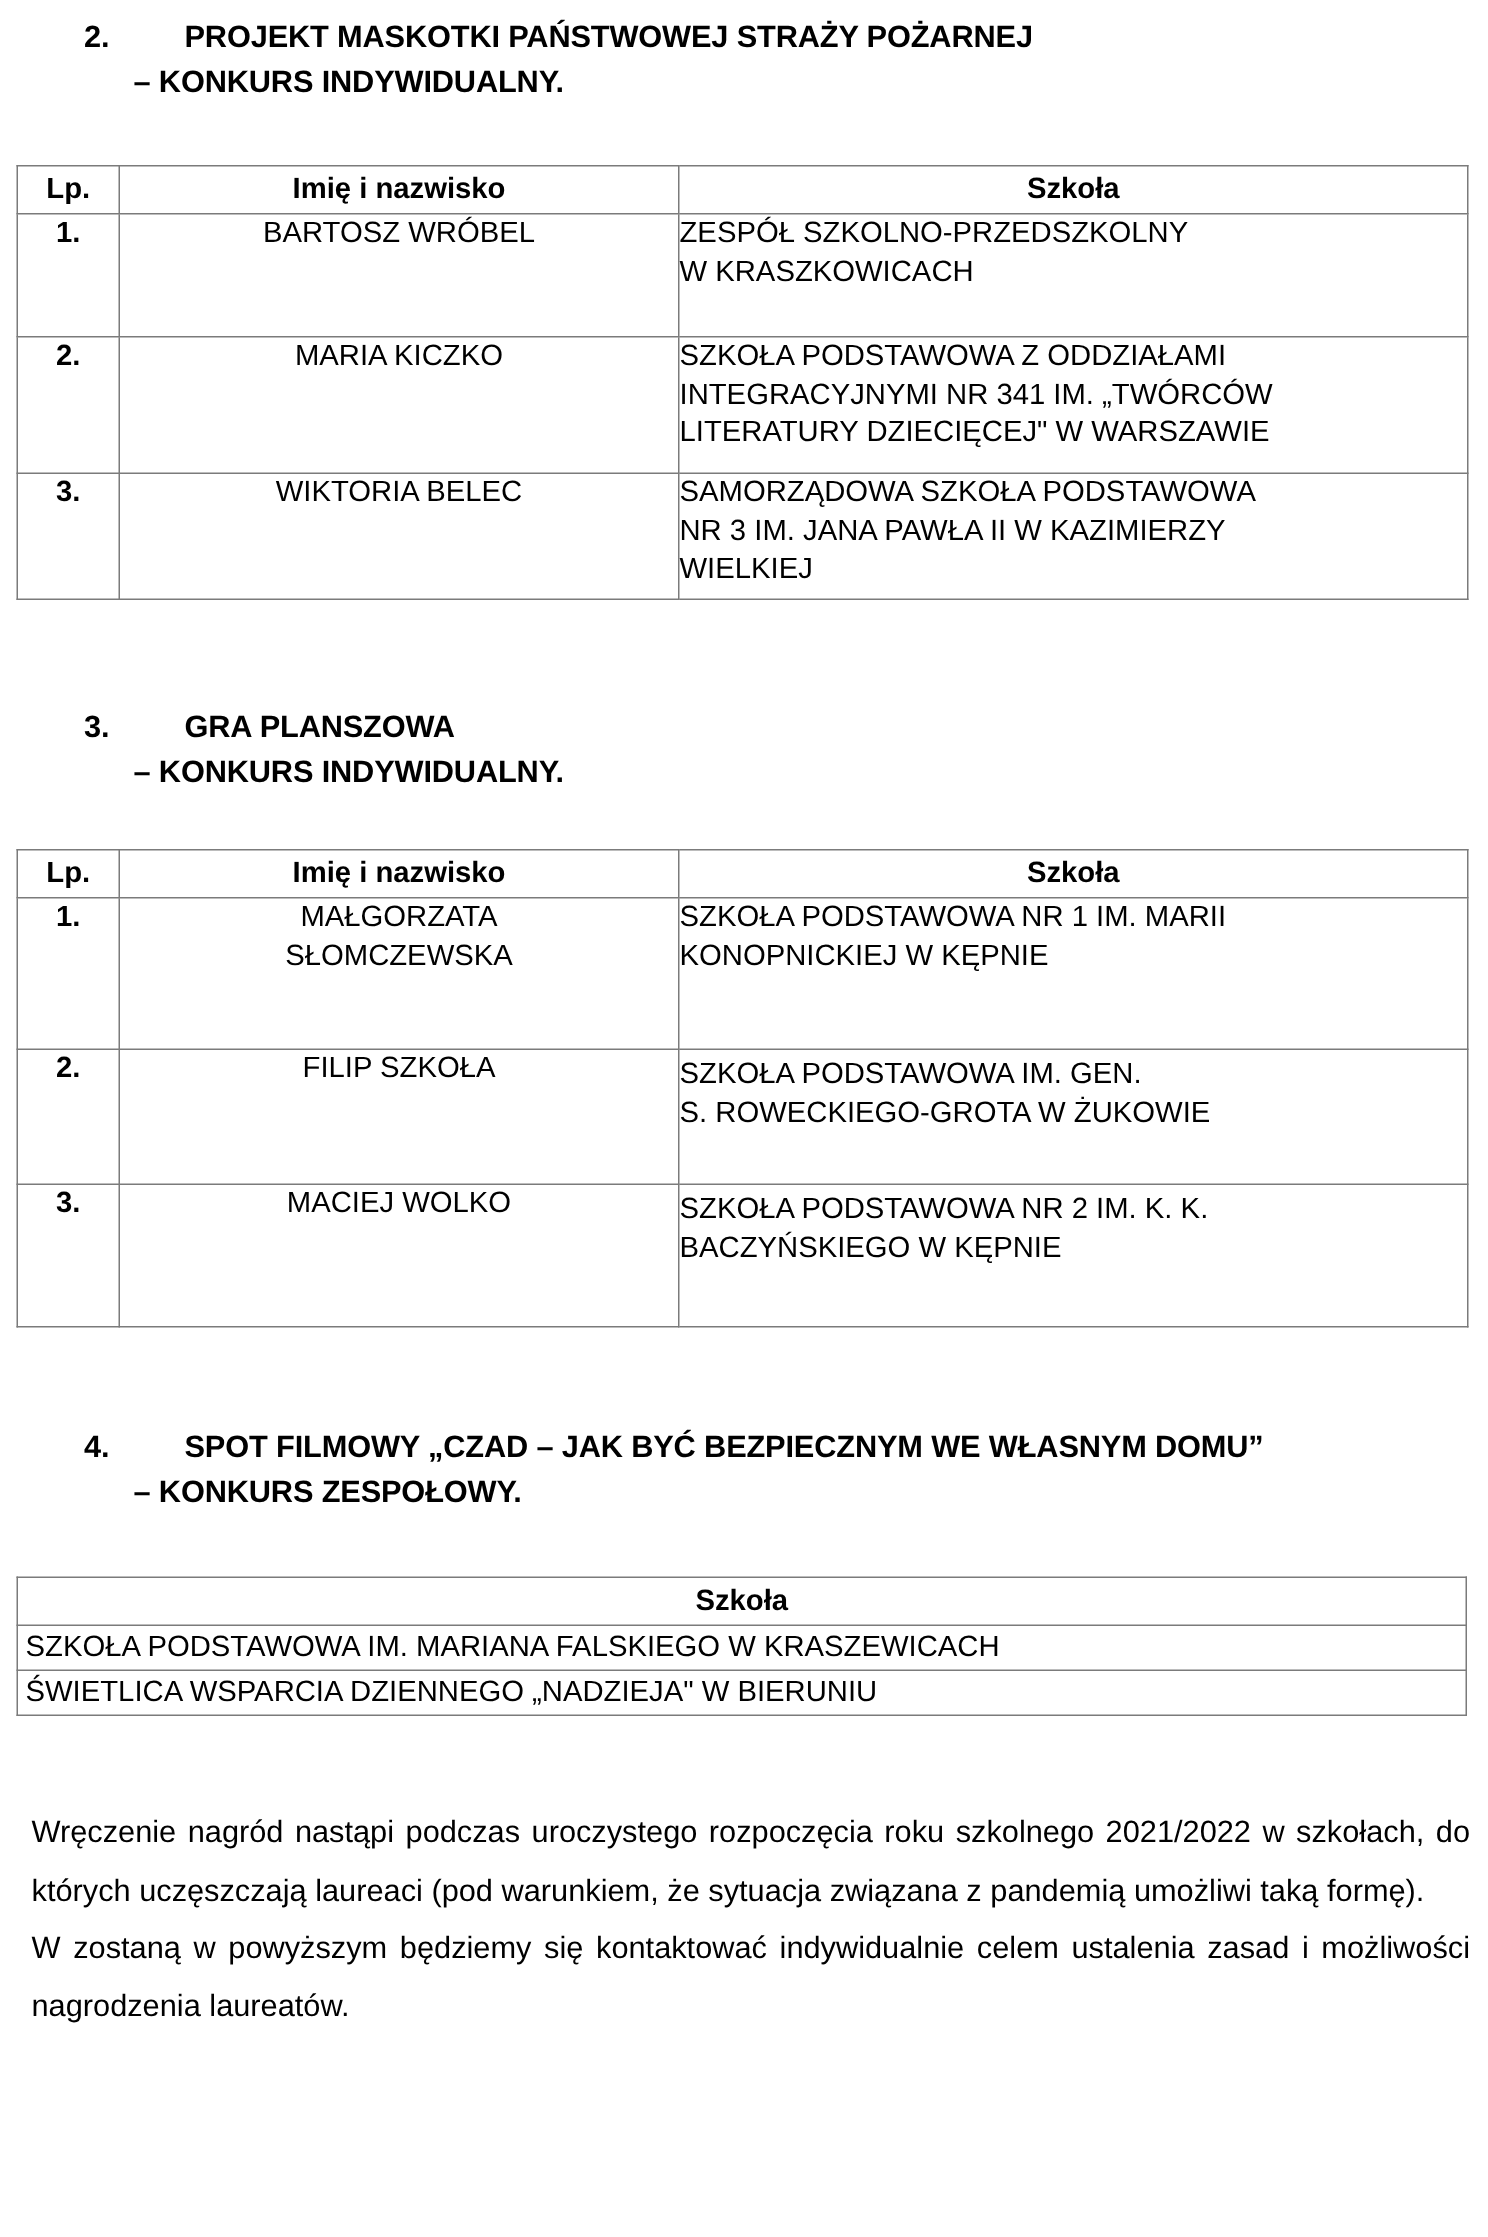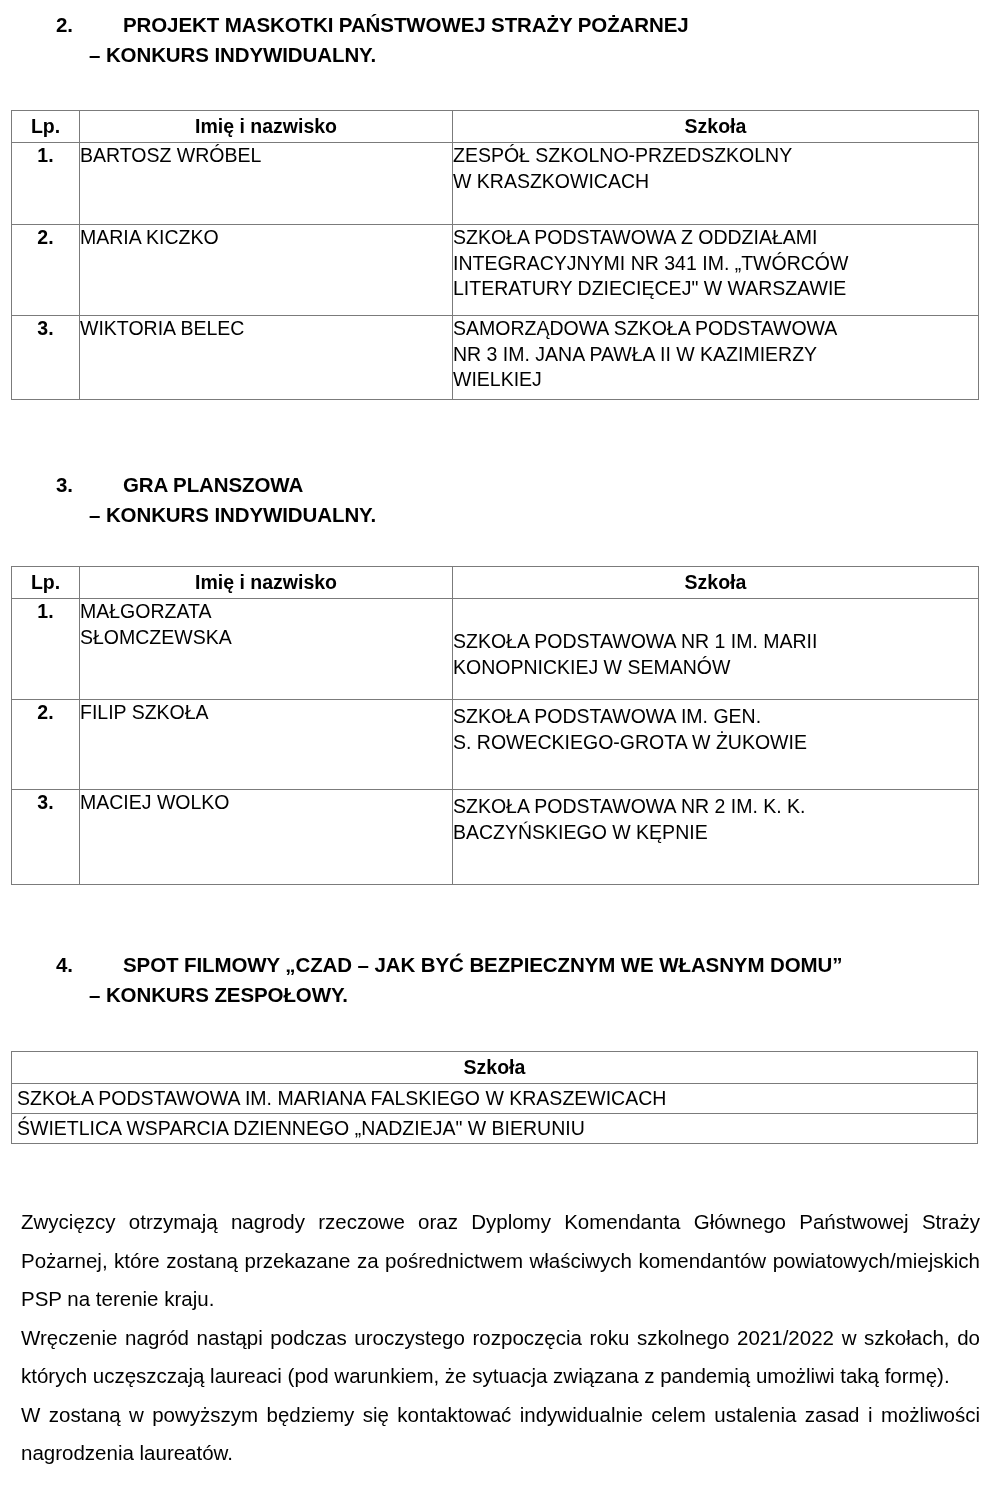--- a/index.html
+++ b/index.html
@@ -76,20 +76,21 @@
 
   .cell-lp {
     text-align: center;
     font-weight: bold;
     vertical-align: middle;
   }
   .cell-name {
     padding-left: 11px;
     padding-right: 6px;
     vertical-align: middle;
+    text-align: center;
   }
   .cell-school {
     padding-left: 8px;
     padding-right: 7px;
     padding-top: 2px;
     text-align: justify;
     text-align-last: left;
     vertical-align: top;
     hyphens: none;
   }
@@ -202,23 +203,23 @@
         <th>Szkoła</th>
       </tr>
     </thead>
     <tbody>
       <tr style="height:101px;">
         <td class="cell-lp">1.</td>
         <td class="cell-name">
           <span style="display:block;">MAŁGORZATA</span>
           <span style="display:block;">SŁOMCZEWSKA</span>
         </td>
-        <td class="cell-school" style="padding-top:30px;">
+        <td class="cell-school" style="">
           <span>SZKOŁA PODSTAWOWA NR 1 IM. MARII</span>
-          <span>KONOPNICKIEJ W SEMANÓW</span>
+          <span>KONOPNICKIEJ W KĘPNIE</span>
         </td>
       </tr>
       <tr style="height:90px;">
         <td class="cell-lp">2.</td>
         <td class="cell-name">FILIP SZKOŁA</td>
         <td class="cell-school" style="padding-top:4px;">
           <span>SZKOŁA PODSTAWOWA IM. GEN.</span>
           <span>S. ROWECKIEGO-GROTA W ŻUKOWIE</span>
         </td>
       </tr>
@@ -251,18 +252,17 @@
       <tr>
         <td>SZKOŁA PODSTAWOWA IM. MARIANA FALSKIEGO W KRASZEWICACH</td>
       </tr>
       <tr>
         <td>ŚWIETLICA WSPARCIA DZIENNEGO „NADZIEJA" W BIERUNIU</td>
       </tr>
     </tbody>
   </table>
 
   <div class="para-block" style="top:1203px;">
-    <p>Zwycięzcy otrzymają nagrody rzeczowe oraz Dyplomy Komendanta Głównego Państwowej Straży Pożarnej, które zostaną przekazane za pośrednictwem właściwych komendantów powiatowych/miejskich PSP na terenie kraju.</p>
     <p>Wręczenie nagród nastąpi podczas uroczystego rozpoczęcia roku szkolnego 2021/2022 w szkołach, do których uczęszczają laureaci (pod warunkiem, że sytuacja związana z pandemią umożliwi taką formę).</p>
     <p>W zostaną w powyższym będziemy się kontaktować indywidualnie celem ustalenia zasad i możliwości nagrodzenia laureatów.</p>
   </div>
 
 </div>
 
 </body></html>

